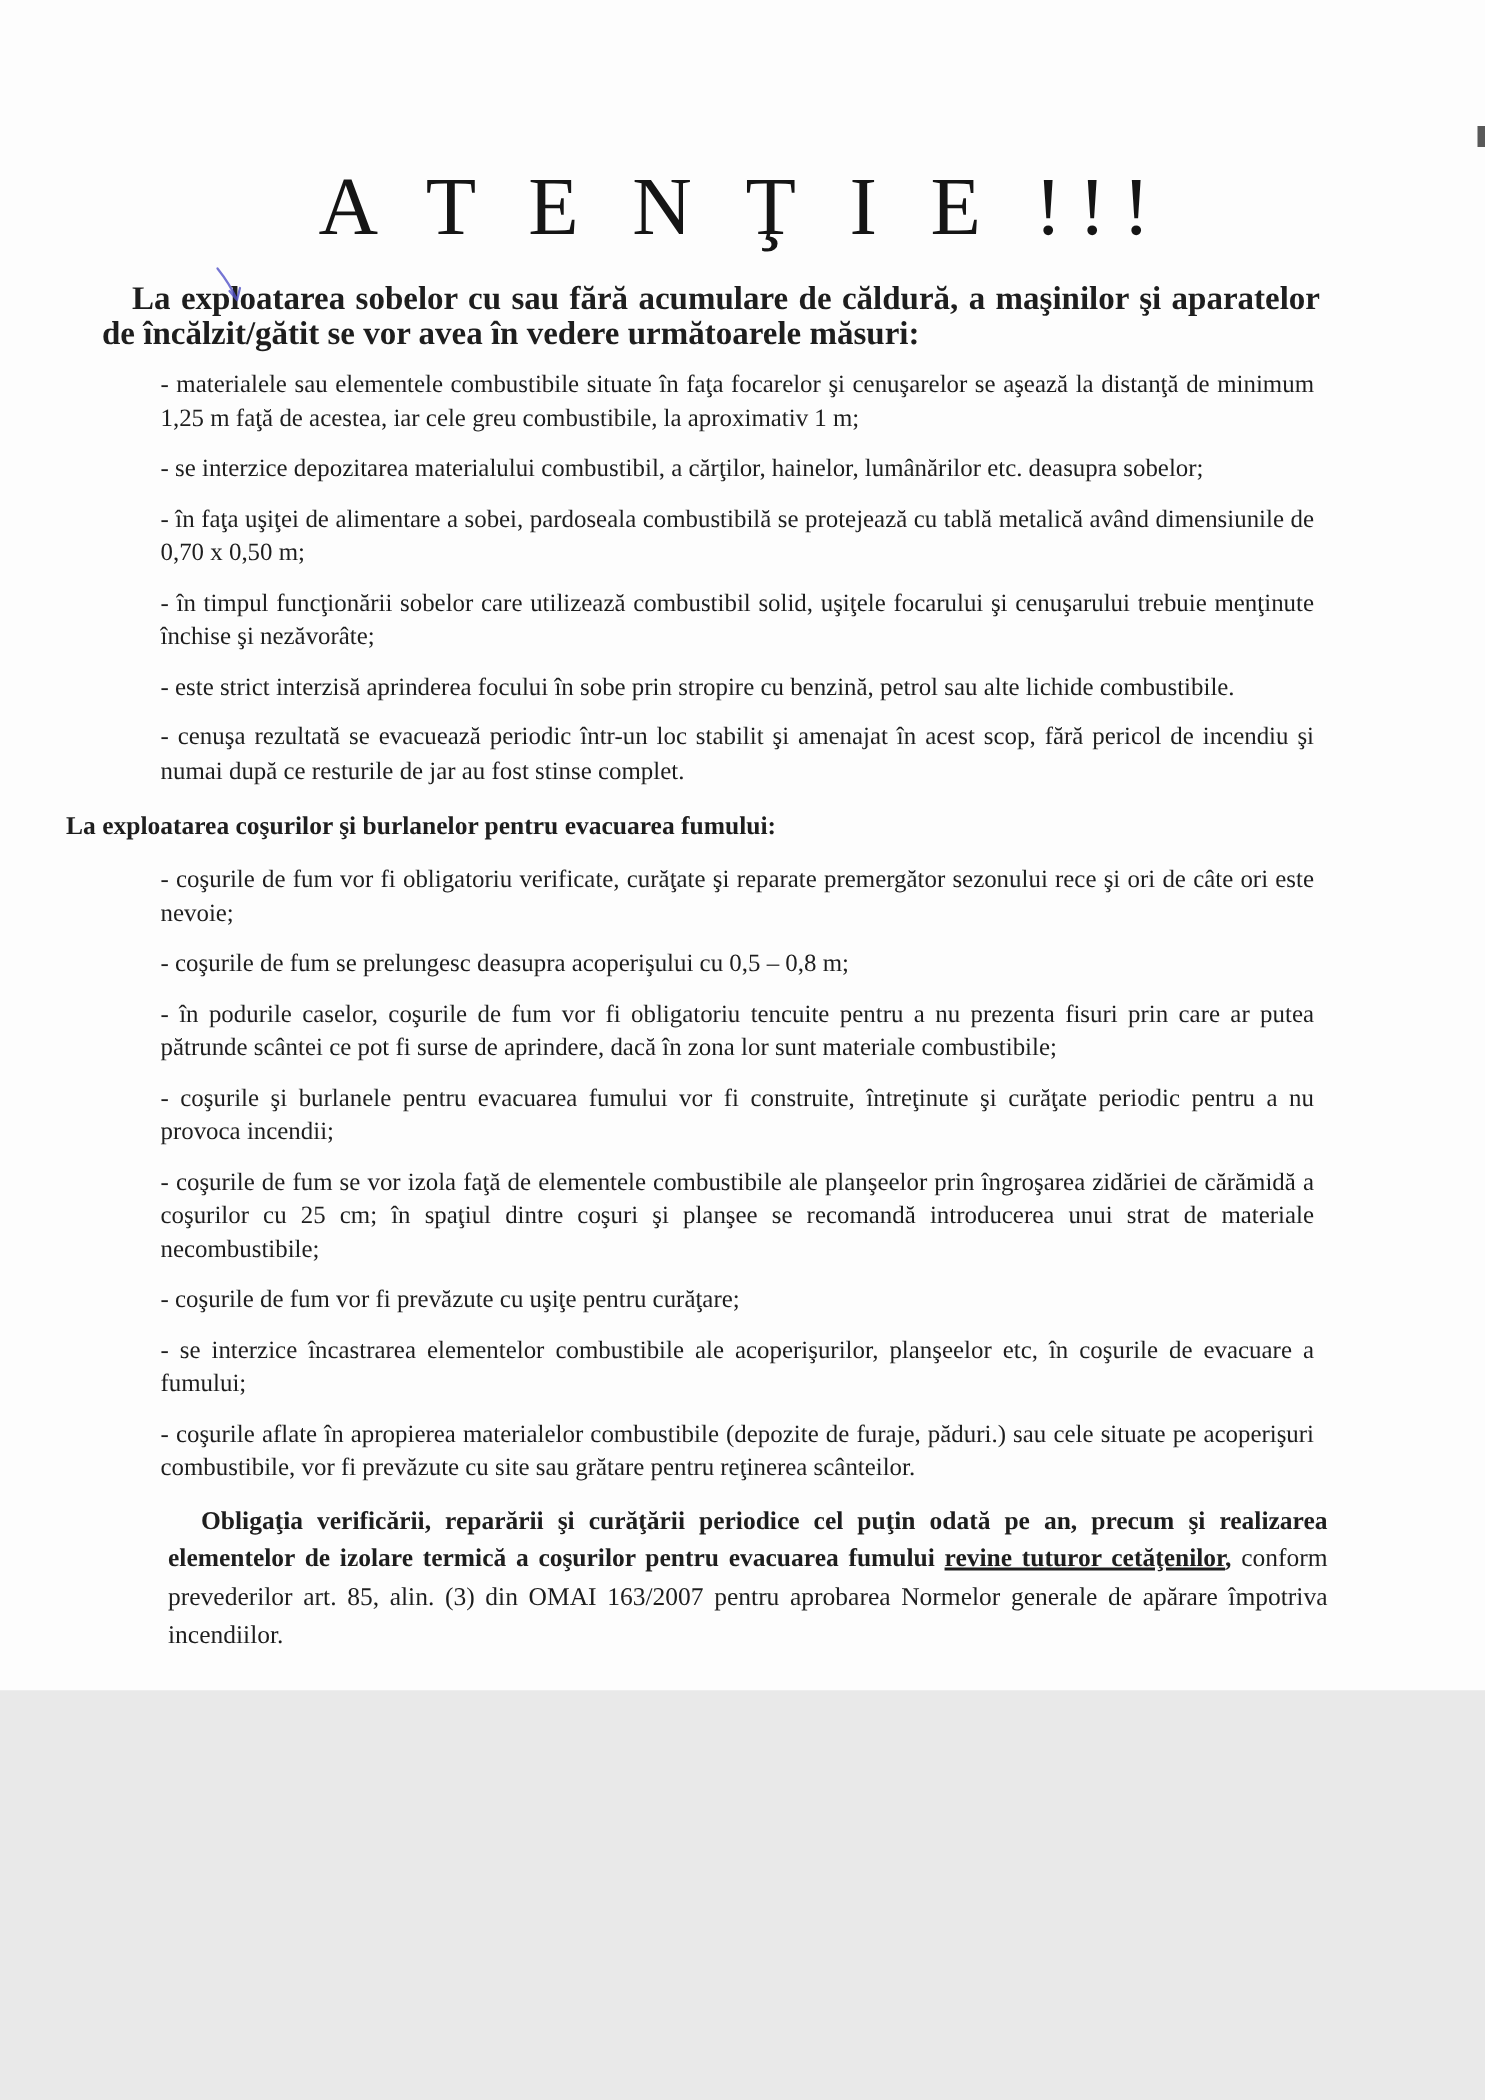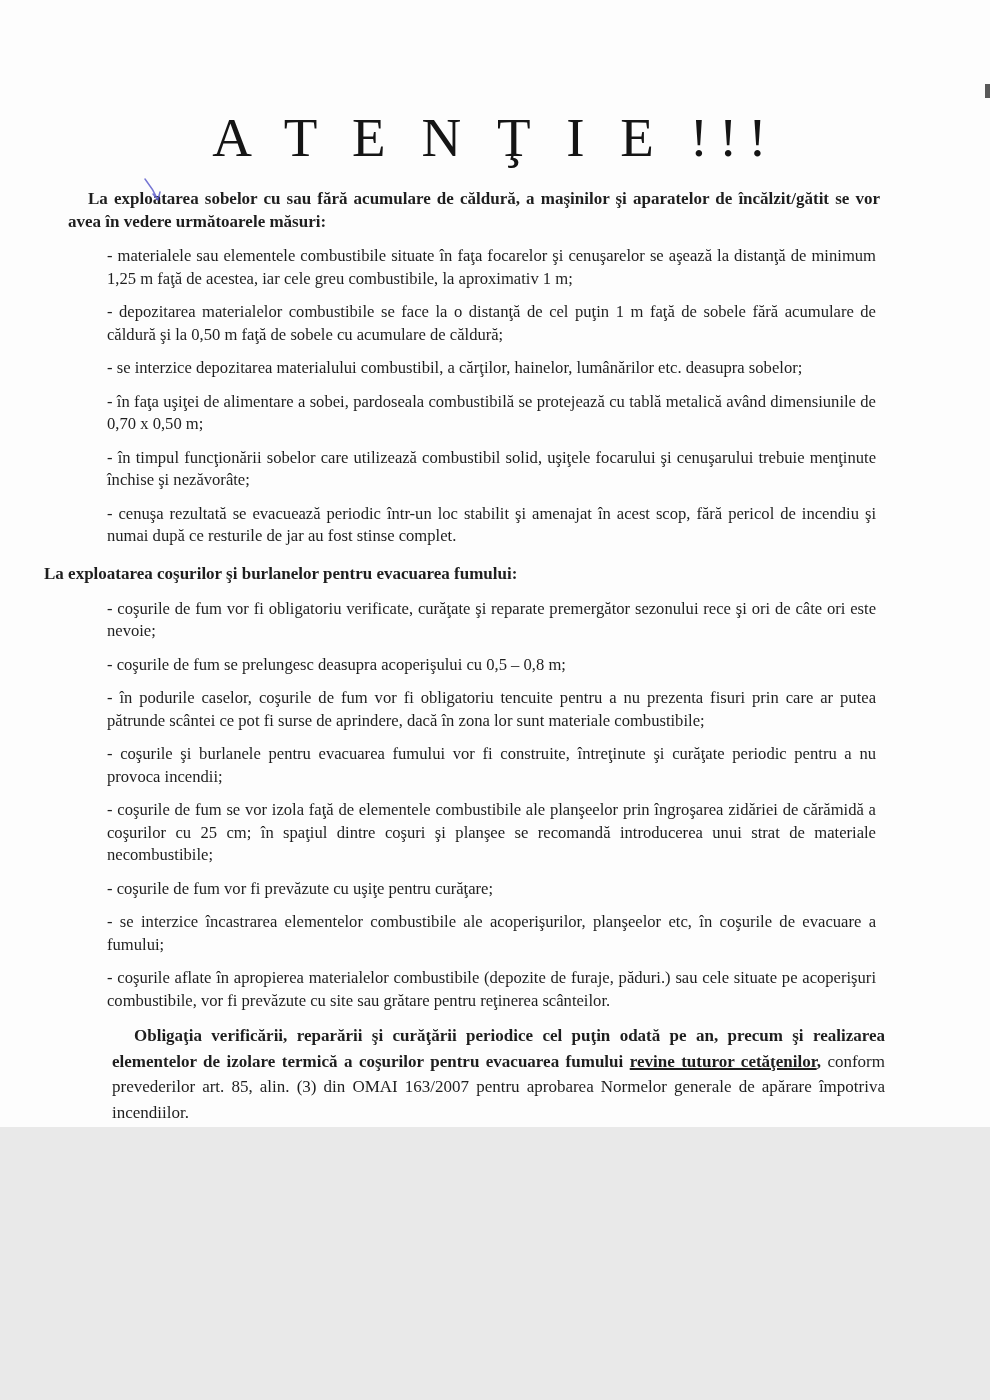--- a/index.html
+++ b/index.html
@@ -20,21 +20,21 @@
     font-size:55px;
     font-weight:400;
     letter-spacing:11px;
     color:#151515;
     white-space:nowrap;
   }
   .intro{
     margin:18px 110px 0 68px;
     text-indent:20px;
     font-weight:700;
-    font-size:17px;
+    font-size:22px;
     line-height:23px;
     text-align:justify;
   }
   .list{
     margin:12px 110px 0 107px;
   }
   .list p{
     margin:0 4px 11px 0;
     font-size:16.6px;
     line-height:22.5px;
@@ -87,24 +87,24 @@
 <body>
 
 <div class="page">
 
   <h1 class="title">A T E N Ţ I E !!!</h1>
 
   <p class="intro">La exploatarea sobelor cu sau fără acumulare de căldură, a maşinilor şi aparatelor de încălzit/gătit se vor avea în vedere următoarele măsuri:</p>
 
   <div class="list">
     <p>- materialele sau elementele combustibile situate în faţa focarelor şi cenuşarelor se aşează la distanţă de minimum 1,25 m faţă de acestea, iar cele greu combustibile, la aproximativ 1 m;</p>
-    <p>- depozitarea materialelor combustibile se face la o distanţă de cel puţin 1 m faţă de sobele fără acumulare de căldură şi la 0,50 m faţă de sobele cu acumulare de căldură;</p>
     <p>- se interzice depozitarea materialului combustibil, a cărţilor, hainelor, lumânărilor etc. deasupra sobelor;</p>
     <p>- în faţa uşiţei de alimentare a sobei, pardoseala combustibilă se protejează cu tablă metalică având dimensiunile de 0,70 x 0,50 m;</p>
     <p>- în timpul funcţionării sobelor care utilizează combustibil solid, uşiţele focarului şi cenuşarului trebuie menţinute închise şi nezăvorâte;</p>
+    <p>- este strict interzisă aprinderea focului în sobe prin stropire cu benzină, petrol sau alte lichide combustibile.</p>
     <p>- cenuşa rezultată se evacuează periodic într-un loc stabilit şi amenajat în acest scop, fără pericol de incendiu şi numai după ce resturile de jar au fost stinse complet.</p>
   </div>
 
   <h2 class="heading">La exploatarea coşurilor şi burlanelor pentru evacuarea fumului:</h2>
 
   <div class="list">
     <p>- coşurile de fum vor fi obligatoriu verificate, curăţate şi reparate premergător sezonului rece şi ori de câte ori este nevoie;</p>
     <p>- coşurile de fum se prelungesc deasupra acoperişului cu 0,5 – 0,8 m;</p>
     <p>- în podurile caselor, coşurile de fum vor fi obligatoriu tencuite pentru a nu prezenta fisuri prin care ar putea pătrunde scântei ce pot fi surse de aprindere, dacă în zona lor sunt materiale combustibile;</p>
     <p>- coşurile şi burlanele pentru evacuarea fumului vor fi construite, întreţinute şi curăţate periodic pentru a nu provoca incendii;</p>

